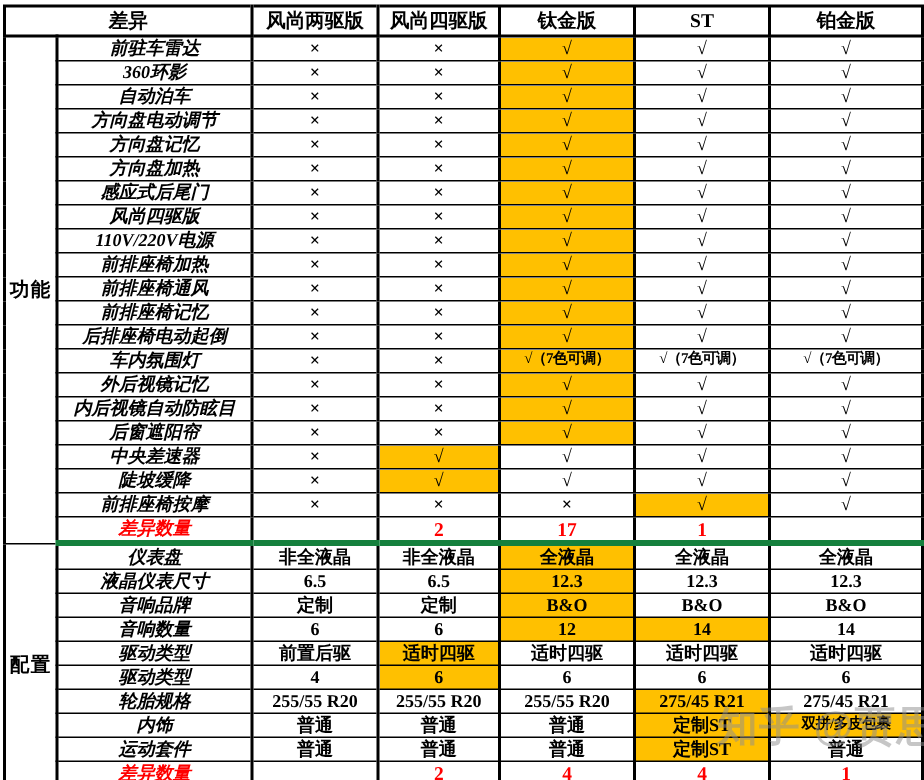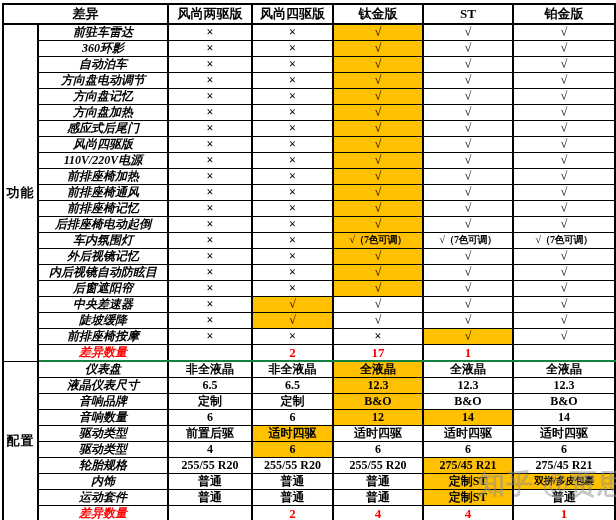--- a/index.html
+++ b/index.html
@@ -5,21 +5,21 @@
   html,body{margin:0;padding:0;background:#fff;}
   #stage{position:relative;width:616px;height:520px;background:#fff;overflow:hidden;
          font-family:"Liberation Serif", serif;}
   table{border-collapse:collapse;table-layout:fixed;width:612px;
         position:absolute;left:2px;top:3px;border:2px solid #000;}
   td,th{border:1px solid #000;border-left-width:2px;border-right-width:2px;
         height:15px;padding:0;text-align:center;vertical-align:middle;
         font-weight:bold;font-size:12px;line-height:1.05;color:#000;
         overflow:hidden;white-space:nowrap;}
   thead th{height:18px;font-size:13px;border-bottom:2px solid #000;}
-  tr.sect-end td{border-bottom:2px solid #15803d;}
+  tr.sect-end td{border-bottom:4px solid #15803d;}
   td.grp{font-size:13px;letter-spacing:1px;margin-left:15px;}
   td.lbl{font-size:12px;font-style:italic;}
   td.hl{background:var(--hl,#FFC000);}
   .red{color:var(--red,#FF0000);font-size:13px;}
   td.small{font-size:10px;letter-spacing:-0.5px;text-align:center;}
   #wm{position:absolute;left:478px;top:466px;font-size:27px;font-weight:bold;
       color:#8f8f8f;opacity:0.5;letter-spacing:1px;white-space:nowrap;
       font-family:"Liberation Sans", sans-serif;pointer-events:none;}
 </style>
 </head>

